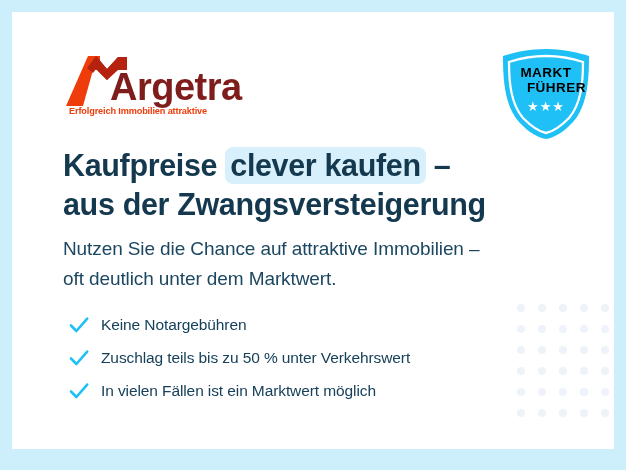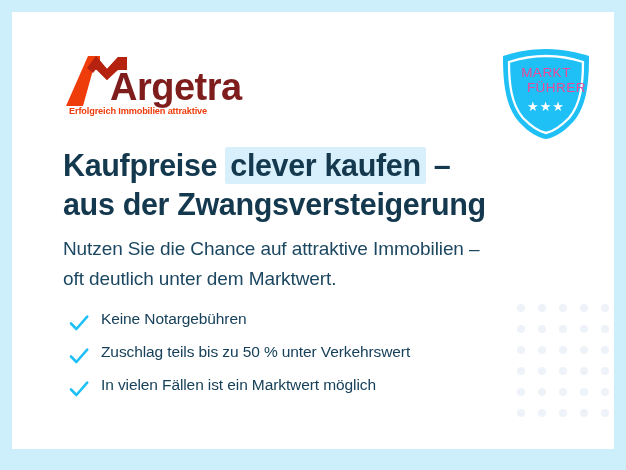--- a/index.html
+++ b/index.html
@@ -102,22 +102,22 @@
     width: 94px;
     height: 92px;
     display: flex;
     flex-direction: column;
     align-items: center;
     justify-content: flex-start;
     padding-top: 18px;
     pointer-events: none;
   }
   .badge-line {
-    color: #ec4899;
-    font-weight: normal;
+    color: #000000;
+    font-weight: bold;
     letter-spacing: 0.5px;
     line-height: 1.08;
   }
   #badge-line1 { font-size: 13.5px; }
   #badge-line2 { font-size: 13.5px; margin-left: 21px; }
   #badge-stars {
     margin-top: 5px;
     color: #ffffff;
     font-size: 13px;
     letter-spacing: 1px;
@@ -133,21 +133,21 @@
     font-size: 30.5px;
     font-weight: bold;
     color: #14394f;
     line-height: 1.27;
     letter-spacing: -0.35px;
   }
   .hl-line { white-space: nowrap; }
   .hl-mark {
     background: #d8f0fb;
     padding: 1px 5px 2px 5px;
-    border-radius: 2px;
+    border-radius: 8px;
   }
 
   
   #subheadline {
     position: absolute;
     left: 51px;
     top: 222px;
     width: 520px;
     font-size: 19px;
     color: #1c4761;
@@ -158,21 +158,21 @@
 
   
   #bullets {
     position: absolute;
     left: 54px;
     top: 298px;
     width: 470px;
   }
   .bullet {
     display: flex;
-    align-items: flex-start;
+    align-items: center;
     height: 30px;
     margin-bottom: 3px;
   }
   .bullet-check {
     width: 26px;
     min-width: 26px;
     height: 26px;
     display: flex;
     align-items: center;
     justify-content: center;

